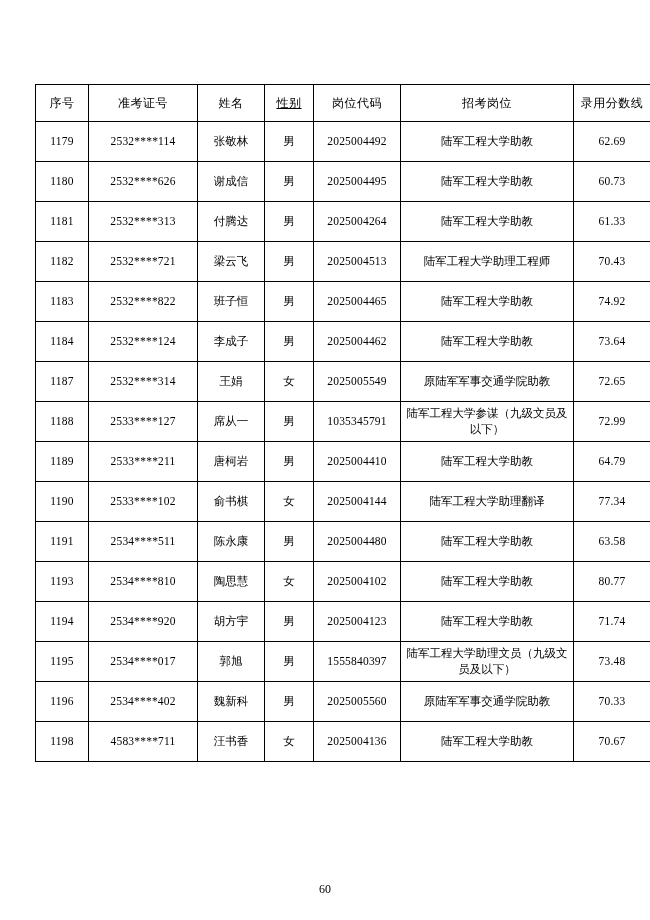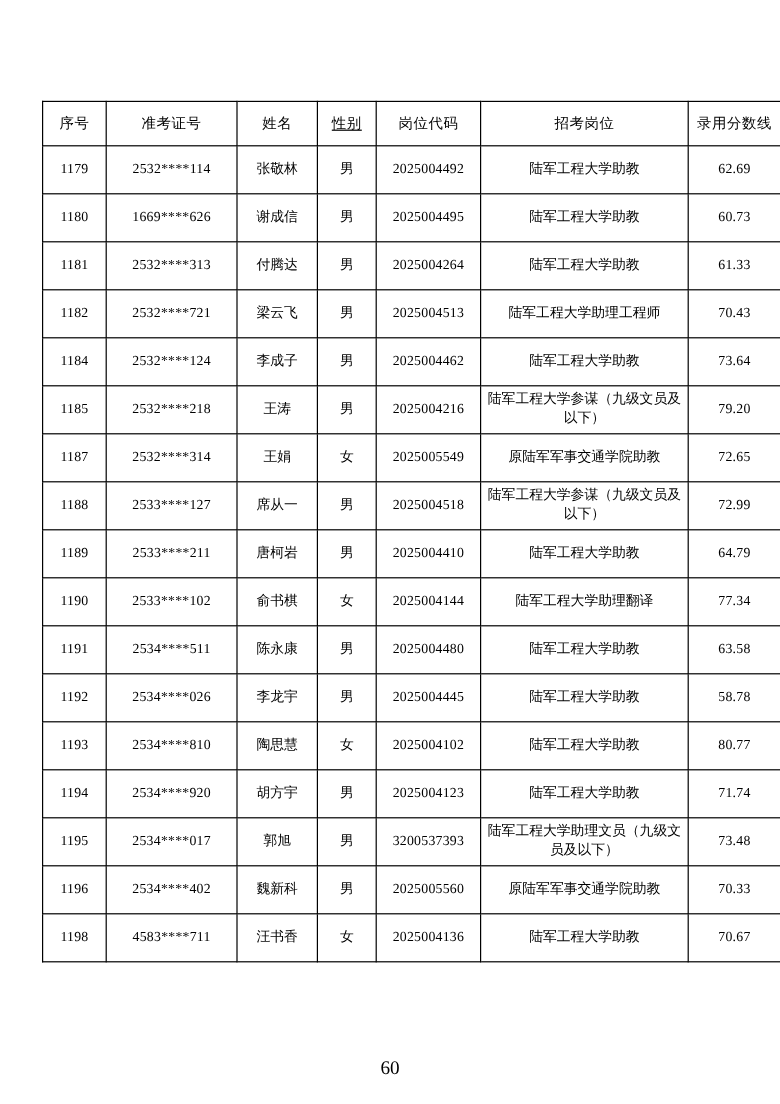--- a/index.html
+++ b/index.html
@@ -69,21 +69,21 @@
   .num {
     font-family: "Liberation Serif", "DejaVu Serif", serif;
     letter-spacing: 0.2px;
   }
   .page-number {
     position: absolute;
     left: 0;
     top: 866px;
     width: 650px;
     text-align: center;
-    font-size: 16px;
+    font-size: 12px;
     font-family: "Liberation Serif", "DejaVu Serif", serif;
   }
 </style>
 </head>
 <body>
 
 <div class="page">
   <div class="table-wrap">
     <table class="score-table">
       <thead>
@@ -102,21 +102,21 @@
           <td class="num">1179</td>
           <td class="num">2532****114</td>
           <td>张敬林</td>
           <td>男</td>
           <td class="num">2025004492</td>
           <td class="post-cell">陆军工程大学助教</td>
           <td class="num">62.69</td>
         </tr>
         <tr>
           <td class="num">1180</td>
-          <td class="num">1669****626</td>
+          <td class="num">2532****626</td>
           <td>谢成信</td>
           <td>男</td>
           <td class="num">2025004495</td>
           <td class="post-cell">陆军工程大学助教</td>
           <td class="num">60.73</td>
         </tr>
         <tr>
           <td class="num">1181</td>
           <td class="num">2532****313</td>
           <td>付腾达</td>
@@ -128,52 +128,52 @@
         <tr>
           <td class="num">1182</td>
           <td class="num">2532****721</td>
           <td>梁云飞</td>
           <td>男</td>
           <td class="num">2025004513</td>
           <td class="post-cell">陆军工程大学助理工程师</td>
           <td class="num">70.43</td>
         </tr>
         <tr>
+          <td class="num">1183</td>
+          <td class="num">2532****822</td>
+          <td>班子恒</td>
+          <td>男</td>
+          <td class="num">2025004465</td>
+          <td class="post-cell">陆军工程大学助教</td>
+          <td class="num">74.92</td>
+        </tr>
+        <tr>
           <td class="num">1184</td>
           <td class="num">2532****124</td>
           <td>李成子</td>
           <td>男</td>
           <td class="num">2025004462</td>
           <td class="post-cell">陆军工程大学助教</td>
           <td class="num">73.64</td>
         </tr>
         <tr>
-          <td class="num">1185</td>
-          <td class="num">2532****218</td>
-          <td>王涛</td>
-          <td>男</td>
-          <td class="num">2025004216</td>
-          <td class="post-cell">陆军工程大学参谋（九级文员及以下）</td>
-          <td class="num">79.20</td>
-        </tr>
-        <tr>
           <td class="num">1187</td>
           <td class="num">2532****314</td>
           <td>王娟</td>
           <td>女</td>
           <td class="num">2025005549</td>
           <td class="post-cell">原陆军军事交通学院助教</td>
           <td class="num">72.65</td>
         </tr>
         <tr>
           <td class="num">1188</td>
           <td class="num">2533****127</td>
           <td>席从一</td>
           <td>男</td>
-          <td class="num">2025004518</td>
+          <td class="num">1035345791</td>
           <td class="post-cell">陆军工程大学参谋（九级文员及以下）</td>
           <td class="num">72.99</td>
         </tr>
         <tr>
           <td class="num">1189</td>
           <td class="num">2533****211</td>
           <td>唐柯岩</td>
           <td>男</td>
           <td class="num">2025004410</td>
           <td class="post-cell">陆军工程大学助教</td>
@@ -191,29 +191,20 @@
         <tr>
           <td class="num">1191</td>
           <td class="num">2534****511</td>
           <td>陈永康</td>
           <td>男</td>
           <td class="num">2025004480</td>
           <td class="post-cell">陆军工程大学助教</td>
           <td class="num">63.58</td>
         </tr>
         <tr>
-          <td class="num">1192</td>
-          <td class="num">2534****026</td>
-          <td>李龙宇</td>
-          <td>男</td>
-          <td class="num">2025004445</td>
-          <td class="post-cell">陆军工程大学助教</td>
-          <td class="num">58.78</td>
-        </tr>
-        <tr>
           <td class="num">1193</td>
           <td class="num">2534****810</td>
           <td>陶思慧</td>
           <td>女</td>
           <td class="num">2025004102</td>
           <td class="post-cell">陆军工程大学助教</td>
           <td class="num">80.77</td>
         </tr>
         <tr>
           <td class="num">1194</td>
@@ -222,21 +213,21 @@
           <td>男</td>
           <td class="num">2025004123</td>
           <td class="post-cell">陆军工程大学助教</td>
           <td class="num">71.74</td>
         </tr>
         <tr>
           <td class="num">1195</td>
           <td class="num">2534****017</td>
           <td>郭旭</td>
           <td>男</td>
-          <td class="num">3200537393</td>
+          <td class="num">1555840397</td>
           <td class="post-cell">陆军工程大学助理文员（九级文员及以下）</td>
           <td class="num">73.48</td>
         </tr>
         <tr>
           <td class="num">1196</td>
           <td class="num">2534****402</td>
           <td>魏新科</td>
           <td>男</td>
           <td class="num">2025005560</td>
           <td class="post-cell">原陆军军事交通学院助教</td>

